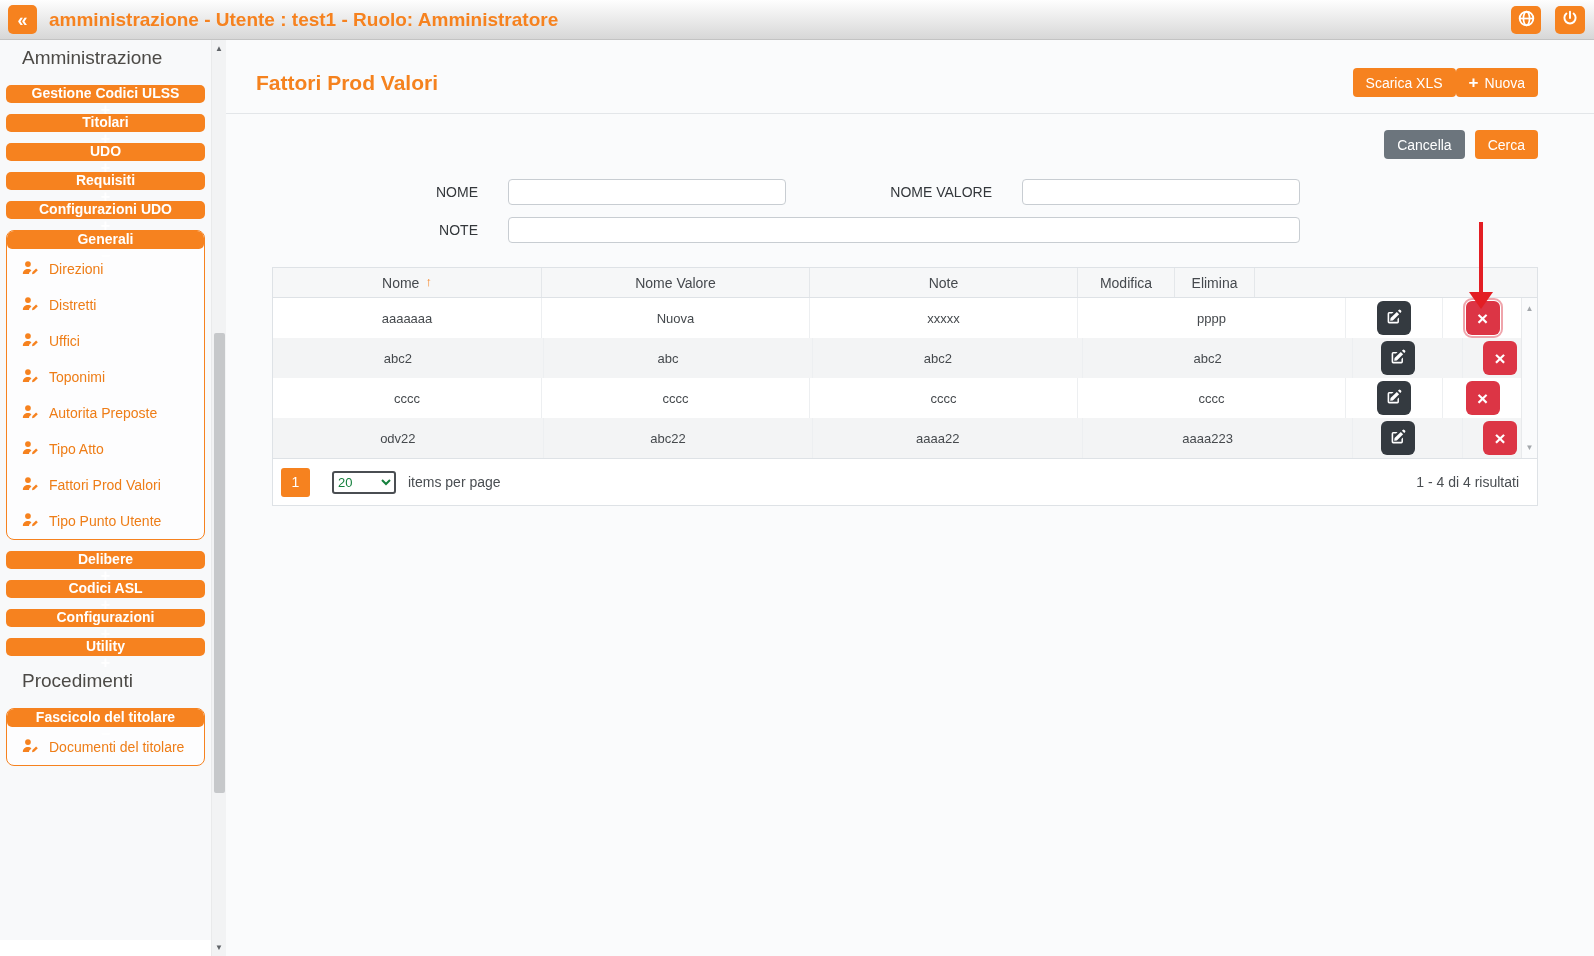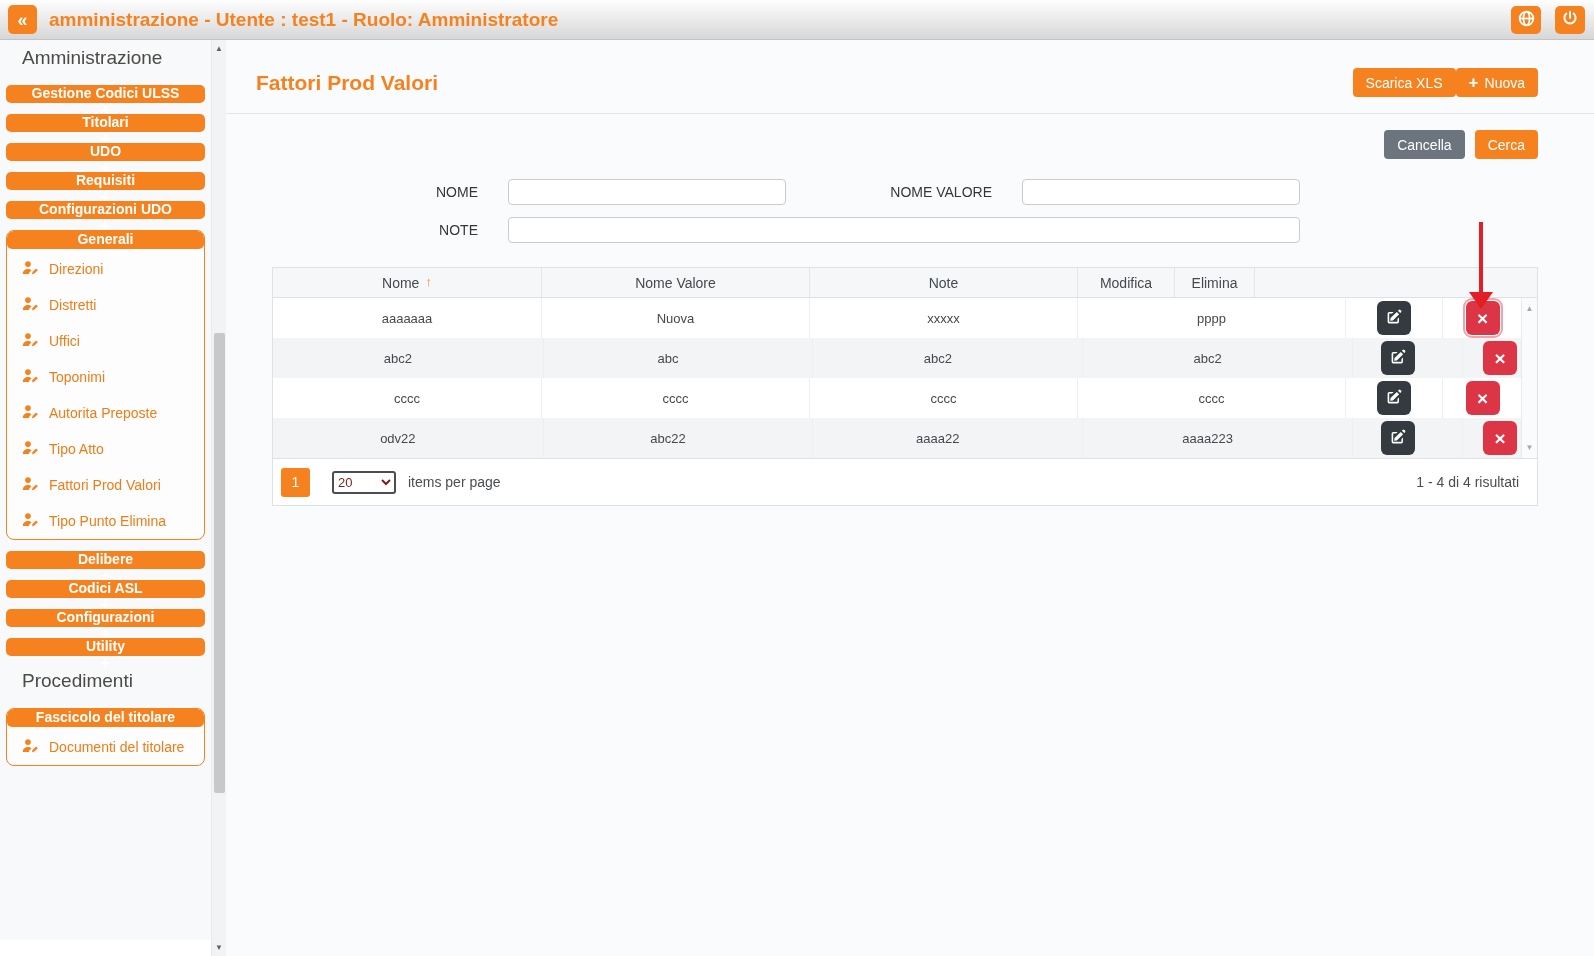--- a/index.html
+++ b/index.html
@@ -92,21 +92,21 @@
     background:#fafbfc; border-left:1px solid #e8eaec; }
   .vscroll .arr { position:absolute; left:0; width:100%; text-align:center; color:#a3a7ab;
     font-size:8px; cursor:pointer; }
   .vscroll .arr.up { top:6px; } .vscroll .arr.down { bottom:6px; }
 
   .gfoot { display:flex; align-items:center; height:47px; border-top:1px solid #dee2e6;
     padding:0 10px 0 8px; font-size:14px; color:#4a4e52; background:#fff; }
   .page-btn { width:29px; height:29px; background:#f6821f; color:#fff; border:none;
     border-radius:3px; font-size:14px; margin-right:22px; cursor:pointer; }
   .pagesize { width:64px; height:23px; border:2px solid #4a4e52; border-radius:3px;
-    font-size:13px; margin-right:12px; background:#fff; color:#7f1d1d;
+    font-size:13px; margin-right:12px; background:#fff; color:#15803d;
     font-family:"Liberation Sans", sans-serif; }
   .results { margin-left:auto; padding-right:8px; }
 
   
   .annot-line { position:absolute; left:1479px; top:222px; width:4px; height:72px;
     background:#e31e24; z-index:6; }
   .annot-head { position:absolute; left:1469px; top:292px; width:0; height:0; z-index:6;
     border-left:12px solid transparent; border-right:12px solid transparent;
     border-top:17px solid #e31e24; }
 </style>
@@ -221,21 +221,21 @@
             <path d="M12.3 13.4l4.3-4.3 2 2-4.3 4.3-2.5.5z" fill="#f6821f"></path>
           </svg></span>
         <span>Fattori Prod Valori</span>
       </div>
       <div class="sub-item">
         <span><svg width="17" height="15" viewBox="0 0 20 16">
             <circle cx="7" cy="4" r="3.4" fill="#f6821f"></circle>
             <path d="M1 15.5c0-3.4 2.7-5.6 6-5.6 1.7 0 3.1.6 4.1 1.5l-2.5 2.6-.4 1.5H1z" fill="#f6821f"></path>
             <path d="M12.3 13.4l4.3-4.3 2 2-4.3 4.3-2.5.5z" fill="#f6821f"></path>
           </svg></span>
-        <span>Tipo Punto Elimina</span>
+        <span>Tipo Punto Utente</span>
       </div>
     </div>
   <div id="menus-bottom">
       <button class="side-btn">
         <span>Delibere</span>
         <span class="sym">+</span>
       </button>
       <button class="side-btn">
         <span>Codici ASL</span>
         <span class="sym">+</span>

